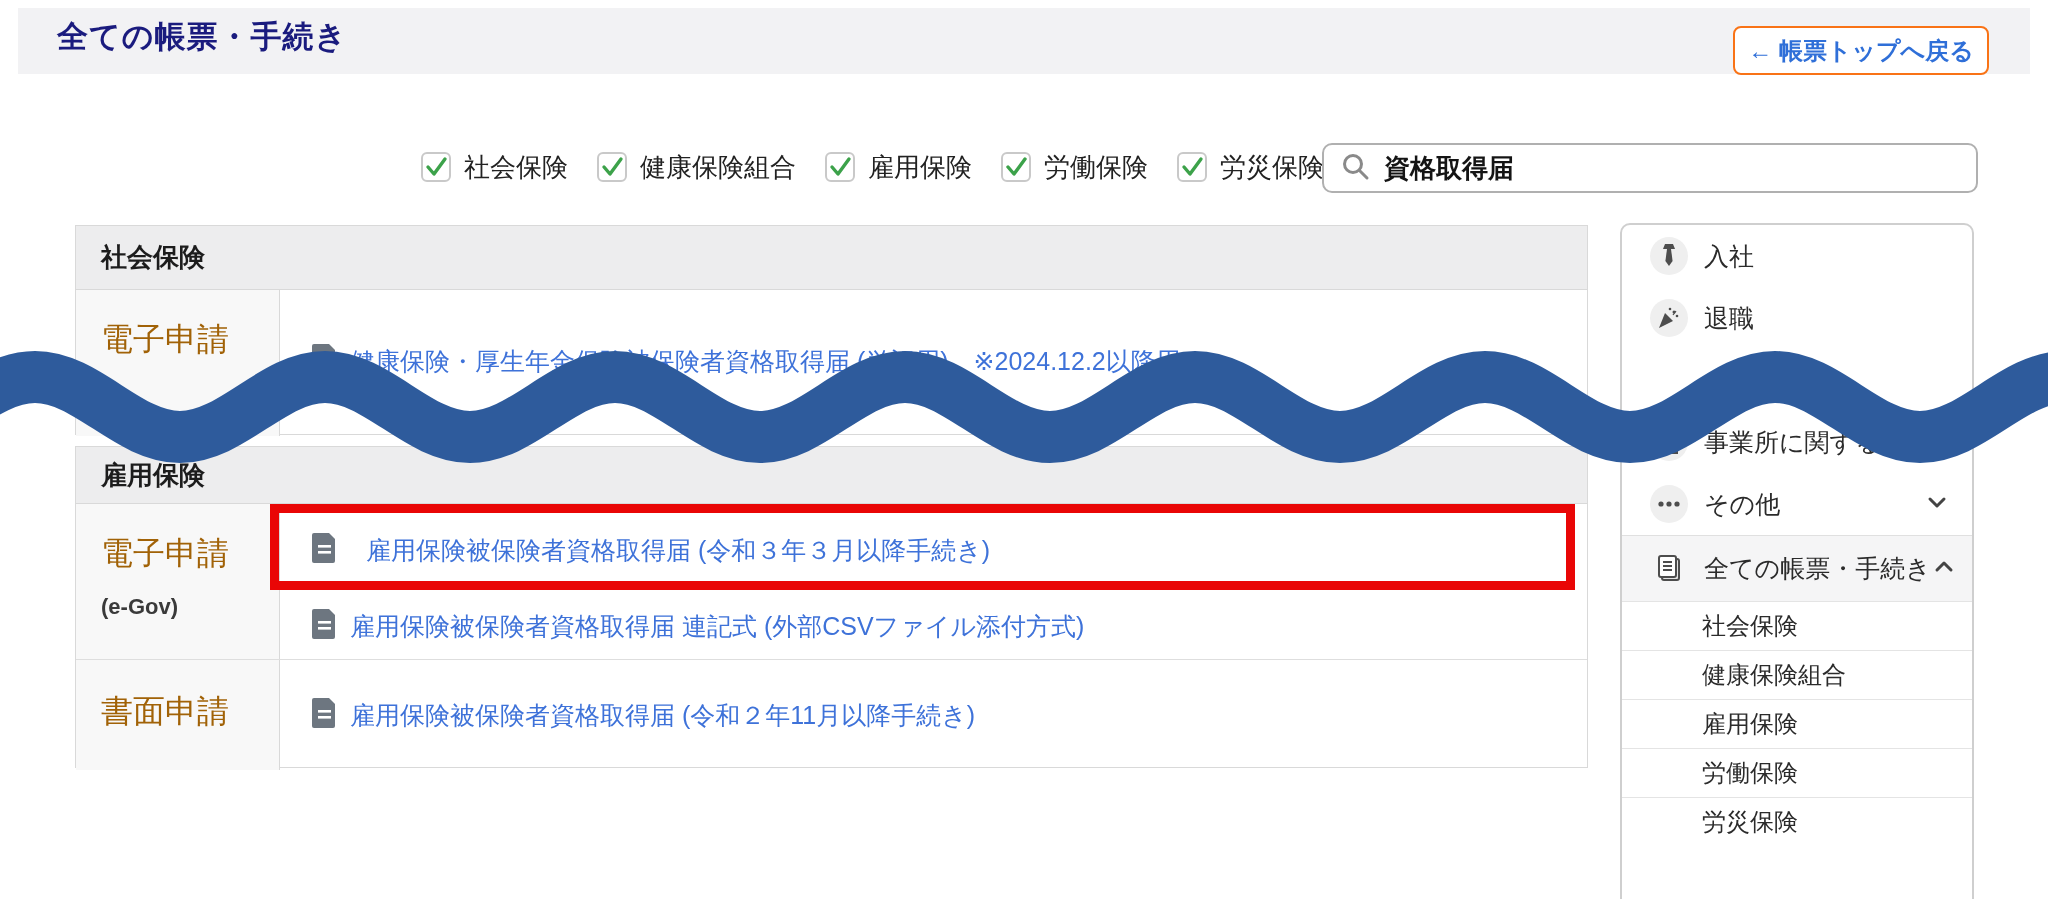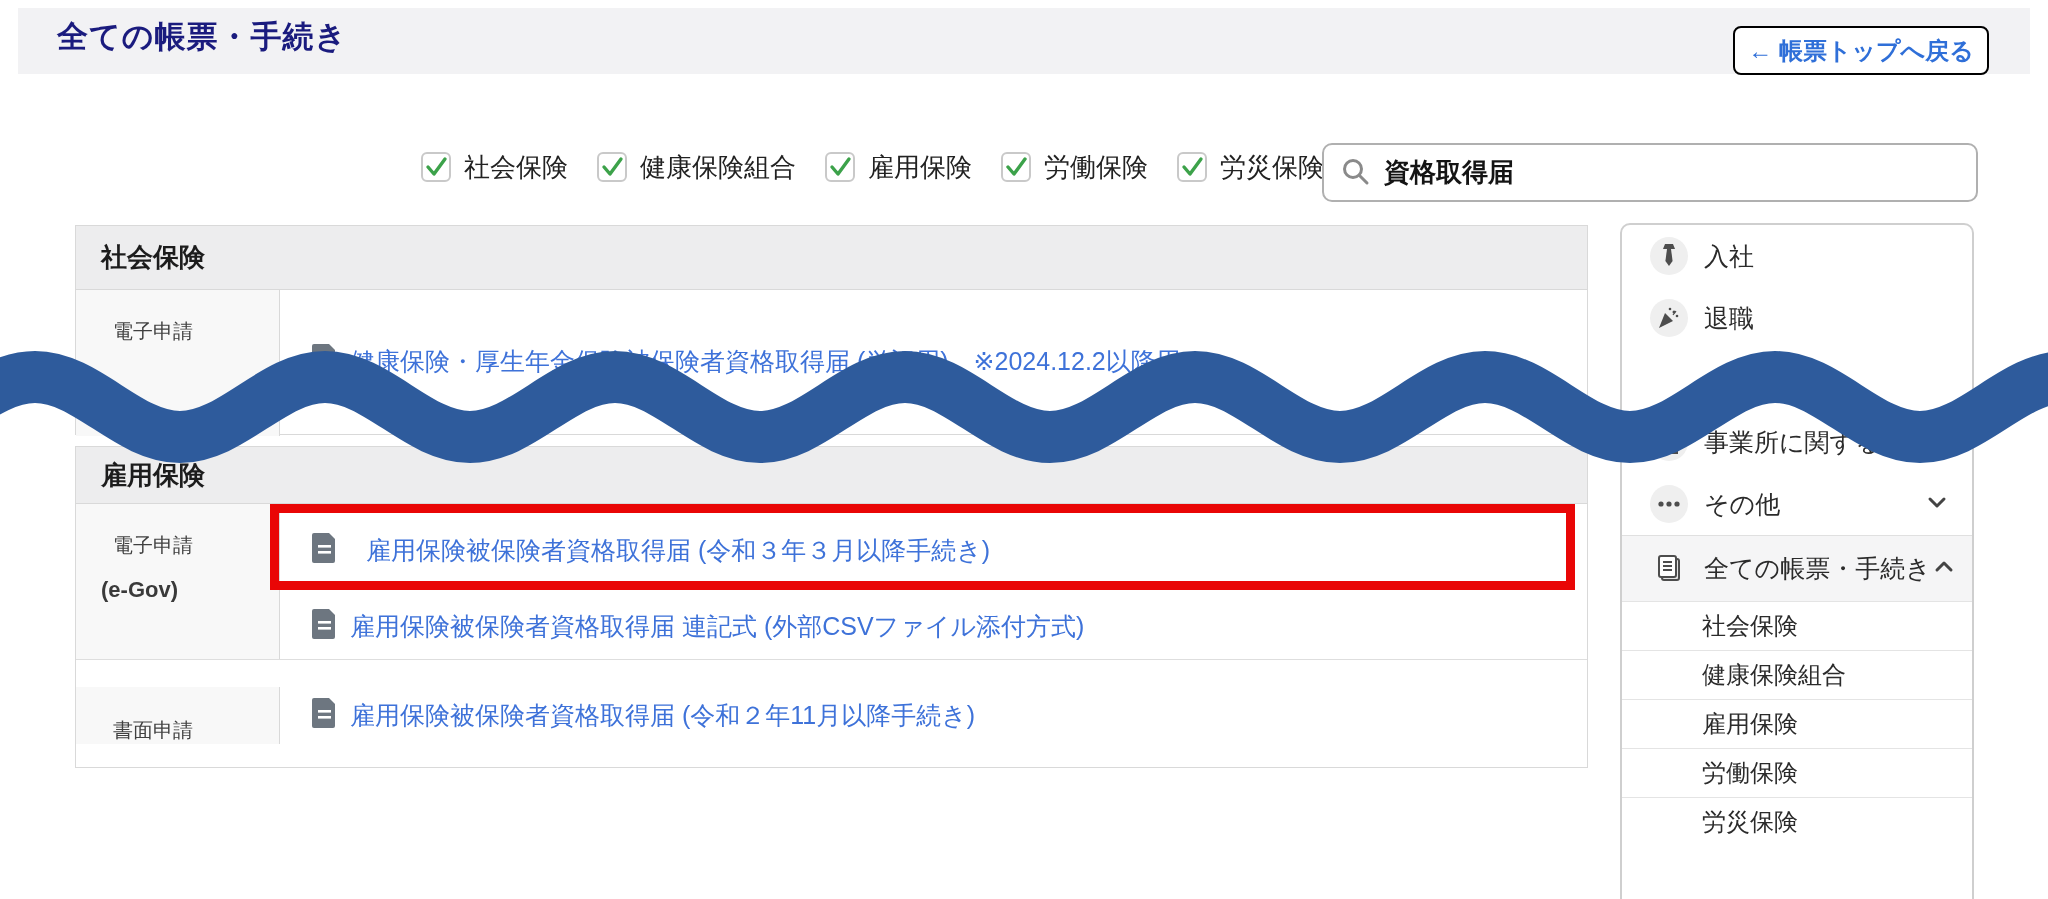--- a/index.html
+++ b/index.html
@@ -3,43 +3,43 @@
 <meta charset="utf-8">
 <style>
   html,body{margin:0;padding:0;background:#ffffff;}
   #screen{position:relative;width:2048px;height:899px;background:#ffffff;overflow:hidden;
           font-family:"Liberation Sans","DejaVu Sans",sans-serif;}
 
   
   .page-header{position:absolute;left:18px;top:8px;width:2012px;height:66px;background:#f2f2f4;}
   .page-title{position:absolute;left:57px;top:16px;font-size:31px;font-weight:bold;color:#1a1b7e;letter-spacing:1px;}
   .back-btn{position:absolute;left:1733px;top:26px;width:256px;height:49px;background:#ffffff;
-            border:2px solid #000000;border-radius:8px;color:#2f6fd8;font-size:24px;font-weight:bold;
+            border:2px solid #f97316;border-radius:8px;color:#2f6fd8;font-size:24px;font-weight:bold;
             display:flex;align-items:center;justify-content:center;box-sizing:border-box;cursor:pointer;}
 
   
   .filter-row{position:absolute;left:421px;top:150px;height:34px;display:flex;align-items:center;gap:29px;}
   .chk-item{display:flex;align-items:center;gap:13px;}
   .chk-box{width:30px;height:30px;background:#ffffff;border:2px solid #c9c9c9;border-radius:6px;
            box-sizing:border-box;display:flex;align-items:center;justify-content:center;cursor:pointer;}
   .chk-label{font-size:26px;color:#222222;}
 
-  .search-box{position:absolute;left:1322px;top:143px;width:656px;height:59px;background:#fff;
+  .search-box{position:absolute;left:1322px;top:143px;width:656px;height:50px;background:#fff;
               border:2px solid #b0b0b0;border-radius:10px;box-sizing:border-box;display:flex;align-items:center;}
   .search-box .mag{margin-left:16px;}
   .search-value{margin-left:14px;font-size:26px;font-weight:bold;color:#141414;}
 
   
   .card{position:absolute;background:#ffffff;border:1px solid #d9d9d9;box-sizing:border-box;}
   .card-header{background:#ededee;border-bottom:1px solid #d9d9d9;display:flex;align-items:center;}
   .card-header .t{font-size:26px;font-weight:bold;color:#1c1c1c;margin-left:25px;}
   .tbl-row{display:flex;}
   .method-cell{width:204px;background:#f8f8f8;border-right:1px solid #d9d9d9;box-sizing:border-box;
                padding:28px 0 0 25px;flex:none;}
-  .method-label{font-size:20px;color:#404040;margin-left:12px;}
+  .method-label{font-size:32px;color:#a16207;}
   .method-sub{font-size:22px;color:#3a3a3a;margin-top:18px;font-weight:bold;}
   .links-cell{flex:1;display:flex;flex-direction:column;justify-content:center;}
   .link-line{display:flex;align-items:center;margin-left:31px;}
   .link-line .doc{margin-right:12px;flex:none;}
   .link-text{font-size:25px;color:#3e72d9;cursor:pointer;}
   .hsep{position:absolute;left:0;width:100%;height:0;border-top:1px solid #dedede;}
 
   
   .red-box{position:absolute;left:270px;top:504px;width:1305px;height:86px;border:9px solid #e90606;
            box-sizing:border-box;z-index:30;pointer-events:none;}
@@ -170,21 +170,21 @@
                 <path d="M3 1 h15 l6 6 v22 a2 2 0 0 1 -2 2 h-19 a2 2 0 0 1 -2 -2 v-26 a2 2 0 0 1 2 -2 z" fill="#6d7680"></path>
                 <rect x="7" y="13" width="13" height="2.6" fill="#fff"></rect>
                 <rect x="7" y="19" width="13" height="2.6" fill="#fff"></rect>
               </svg>
           </span>
           <span class="link-text">雇用保険被保険者資格取得届 連記式 (外部CSVファイル添付方式)</span>
         </div>
       </div>
     </div>
     <div class="hsep" style="top:212px;"></div>
-    <div class="tbl-row" style="height:110px;align-items:center;">
+    <div class="tbl-row" style="height:110px;">
       <div class="method-cell" style="padding-top:30px;">
         <div class="method-label">書面申請</div>
       </div>
       <div class="links-cell">
         <div class="link-line">
           <span class="doc">
             <svg width="27" height="32" viewBox="0 0 27 32">
                 <path d="M3 1 h15 l6 6 v22 a2 2 0 0 1 -2 2 h-19 a2 2 0 0 1 -2 -2 v-26 a2 2 0 0 1 2 -2 z" fill="#6d7680"></path>
                 <rect x="7" y="13" width="13" height="2.6" fill="#fff"></rect>
                 <rect x="7" y="19" width="13" height="2.6" fill="#fff"></rect>

